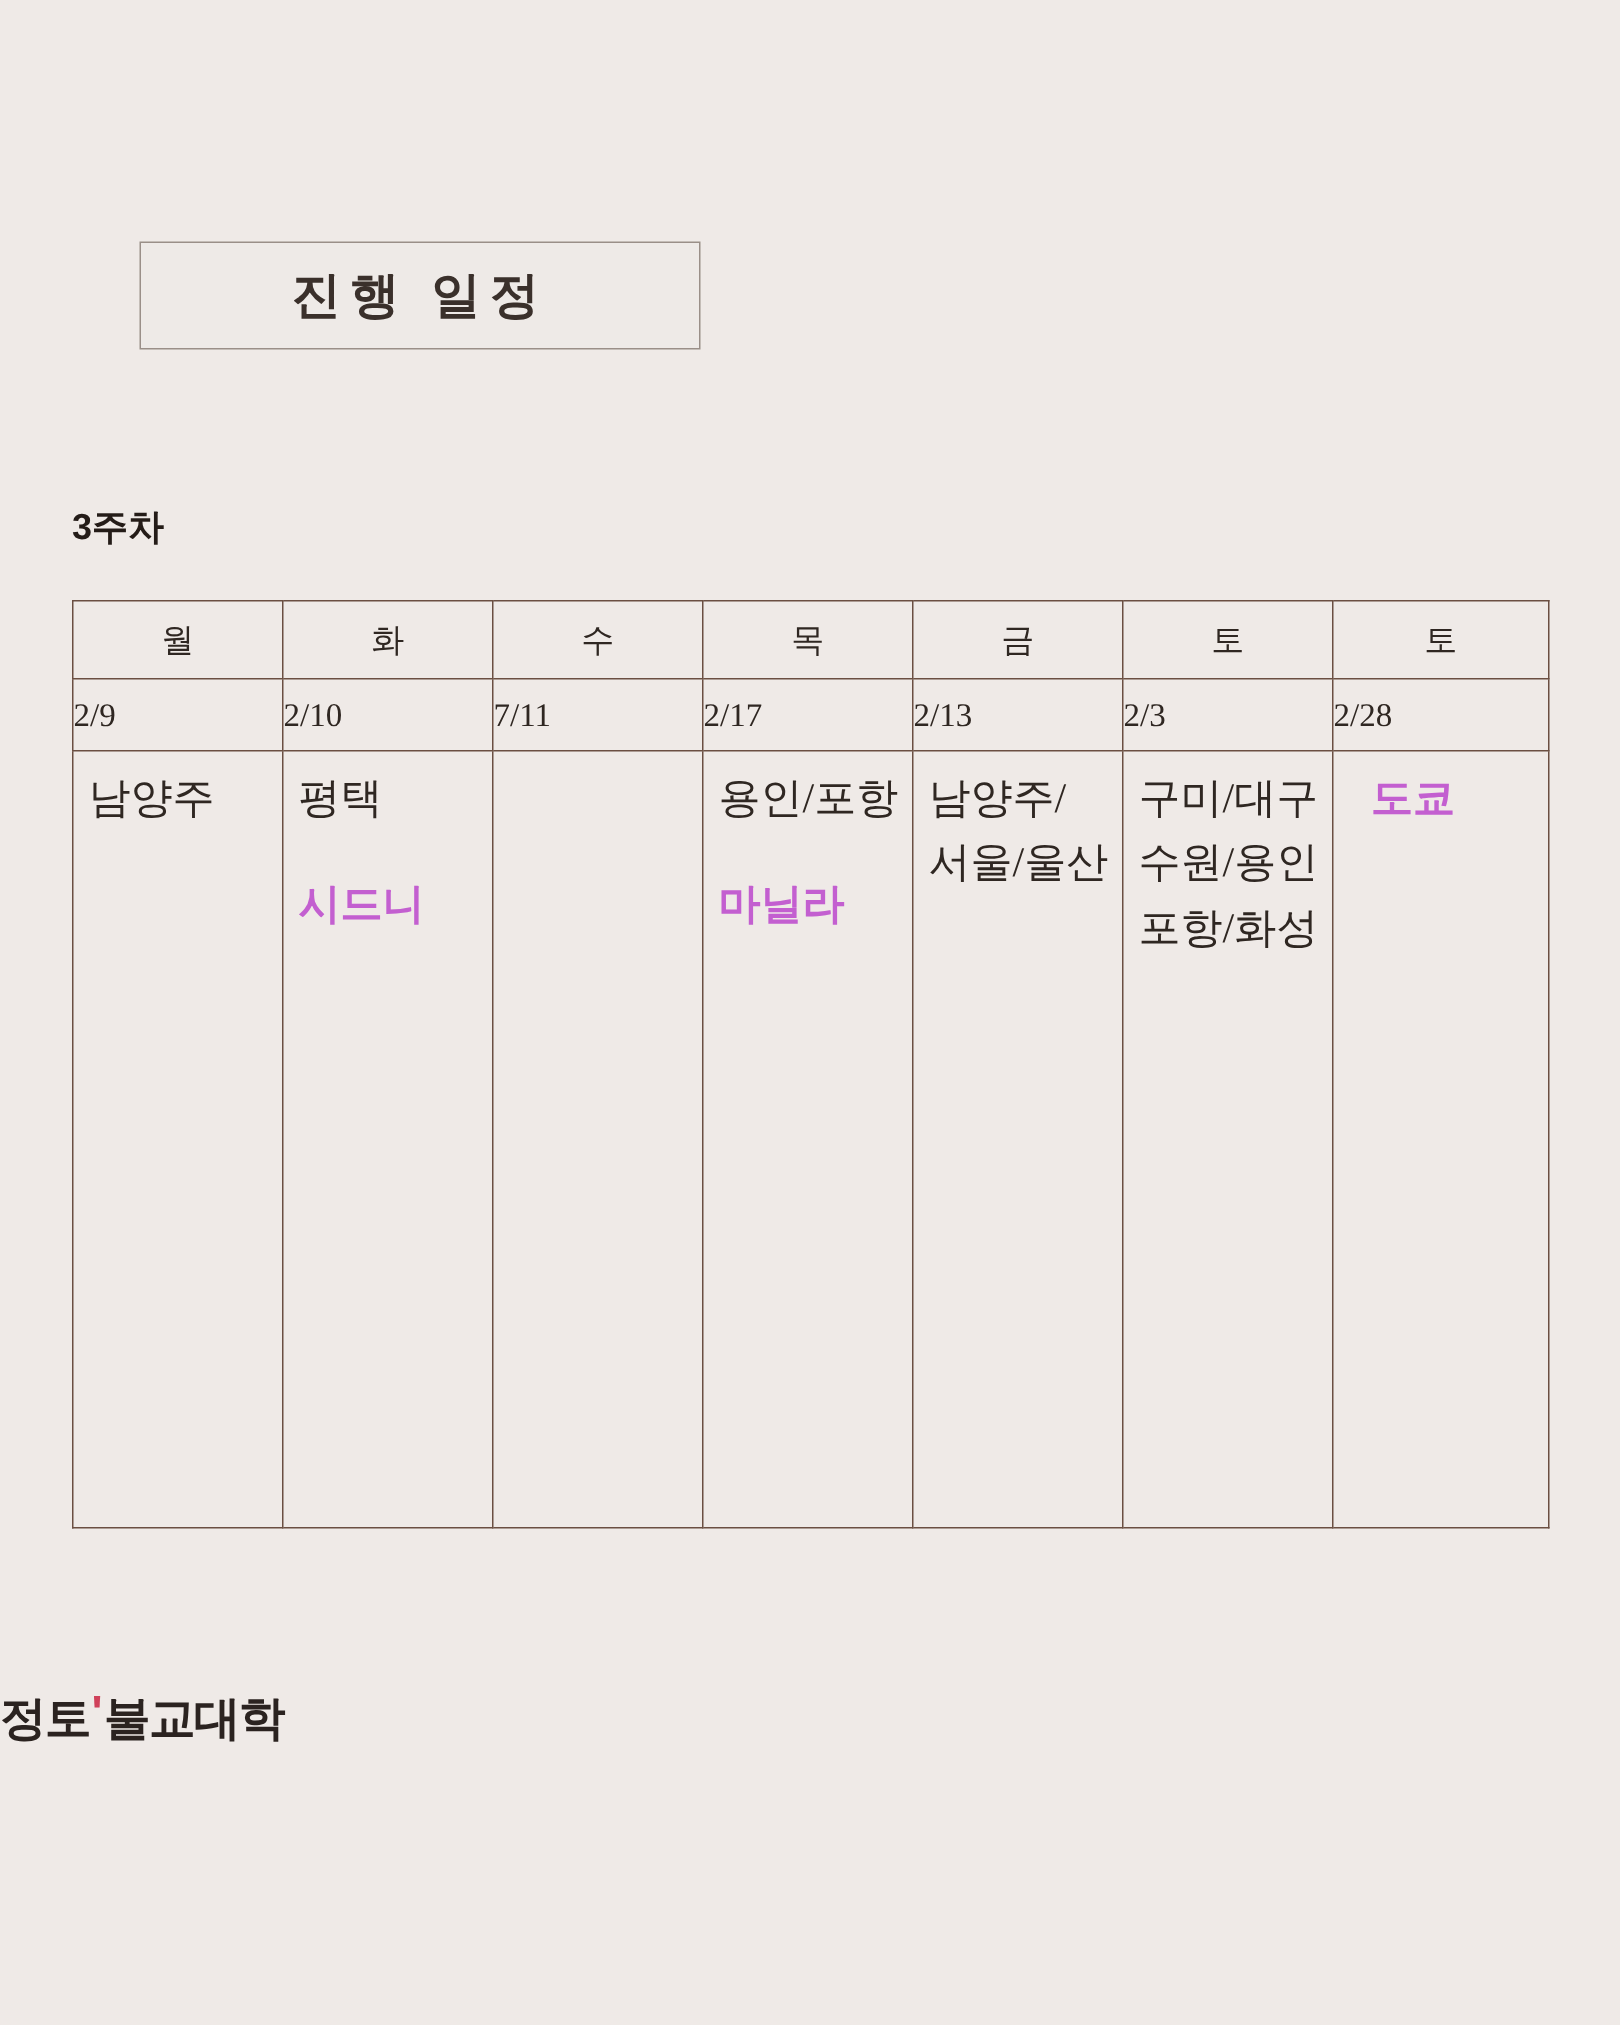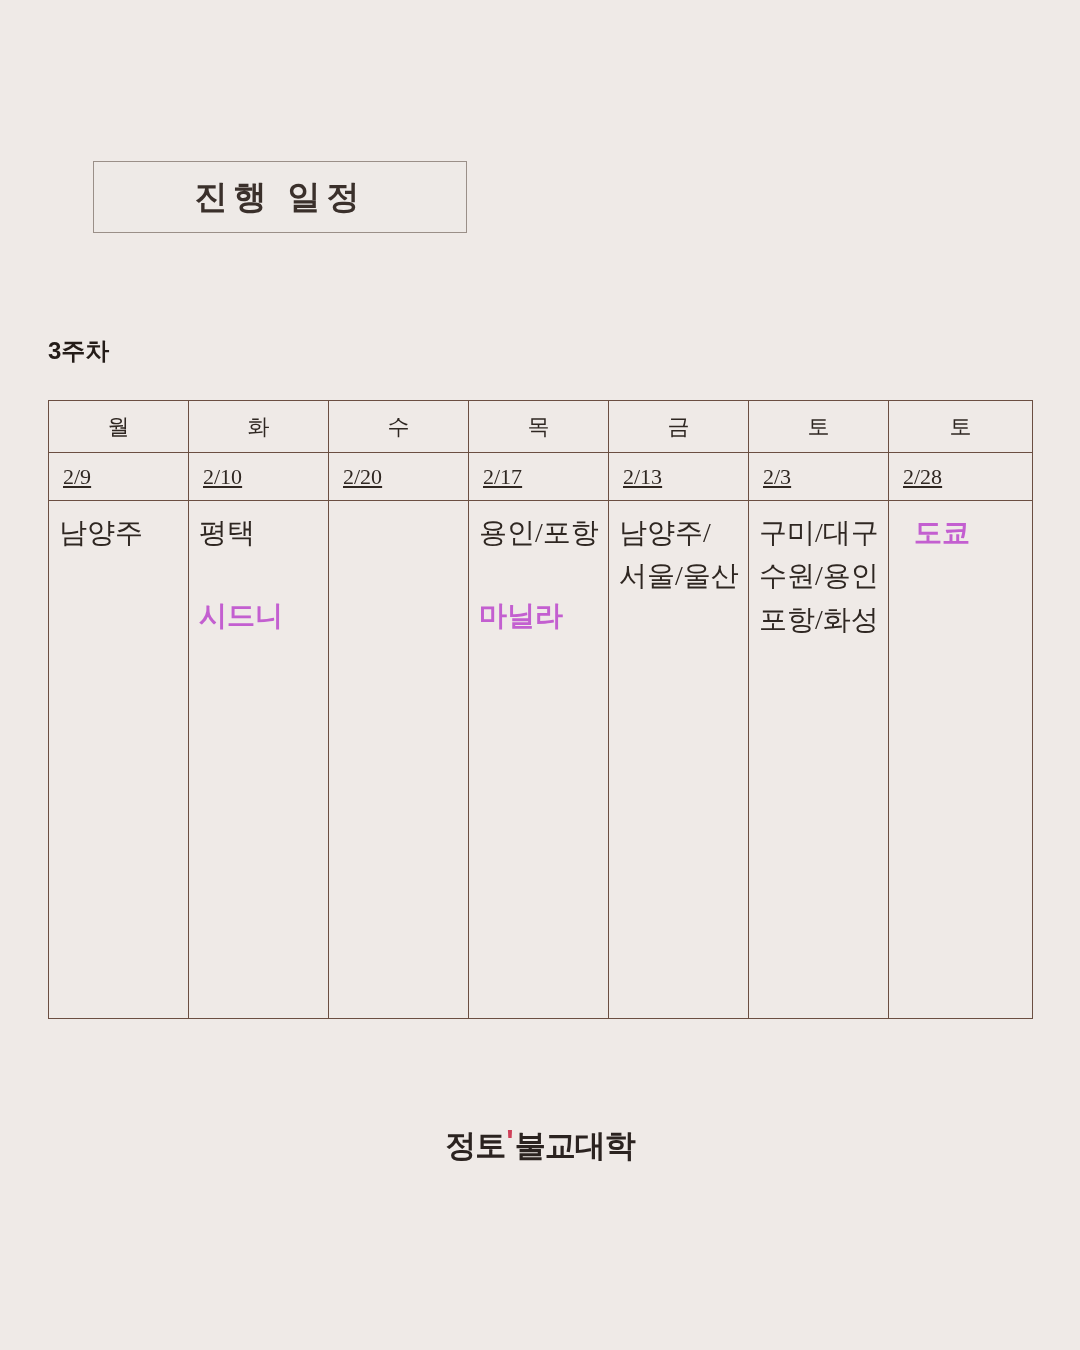--- a/index.html
+++ b/index.html
@@ -73,59 +73,58 @@
     height: 52px;
     text-align: center;
     font-size: 22px;
     font-weight: 400;
     color: #2f2722;
     font-family: "Liberation Serif", serif;
   }
   .schedule-table td.date-cell {
     height: 48px;
     font-size: 22px;
-    padding: 0 0 0 14px;
+    padding: 0 0 0 0;
     color: #2f2722;
     font-family: "Liberation Serif", serif;
     vertical-align: middle;
-    text-decoration: underline;
   }
   .schedule-table td.body-cell {
     height: 518px;
     vertical-align: top;
     padding: 10px 8px 0 10px;
     font-size: 28px;
     line-height: 1.55;
     color: #2f2722;
     font-family: "Liberation Serif", serif;
   }
   .entry {
     display: block;
     white-space: pre-line;
   }
   .entry.domestic {
     color: #2f2722;
   }
   .entry.overseas {
     color: #c35fd0;
     font-weight: 700;
-    margin-top: 40px;
+    margin-top: 28px;
   }
   .entry.overseas.first {
     margin-top: 0;
     margin-left: 15px;
   }
 
   
   .footer-logo {
     position: absolute;
     left: 0;
     right: 0;
     top: 1125px;
-    text-align: center;
+    text-align: left;
   }
   .footer-logo .logo-text {
     font-size: 31px;
     font-weight: 700;
     color: #2b2320;
     letter-spacing: -1px;
     position: relative;
     display: inline-block;
   }
   .footer-logo .logo-accent {
@@ -166,21 +165,21 @@
         <th class="day-head">목</th>
         <th class="day-head">금</th>
         <th class="day-head">토</th>
         <th class="day-head">토</th>
       </tr>
     </thead>
     <tbody>
       <tr>
         <td class="date-cell">2/9</td>
         <td class="date-cell">2/10</td>
-        <td class="date-cell">2/20</td>
+        <td class="date-cell">7/11</td>
         <td class="date-cell">2/17</td>
         <td class="date-cell">2/13</td>
         <td class="date-cell">2/3</td>
         <td class="date-cell">2/28</td>
       </tr>
       <tr>
         <td class="body-cell">
           <span class="entry domestic">남양주</span>
           <span class="entry overseas"></span>
         </td>

